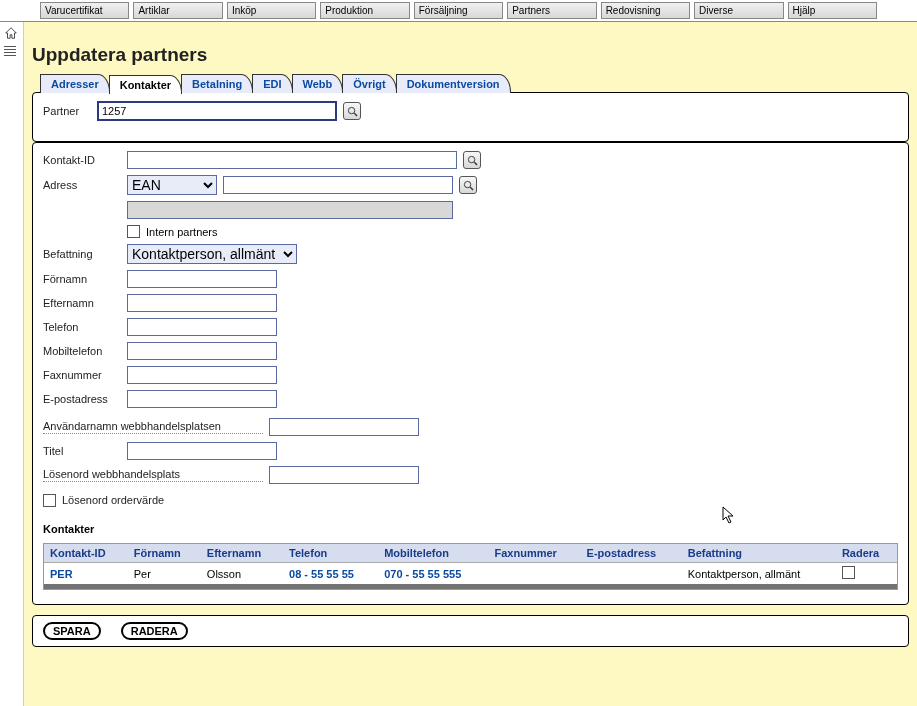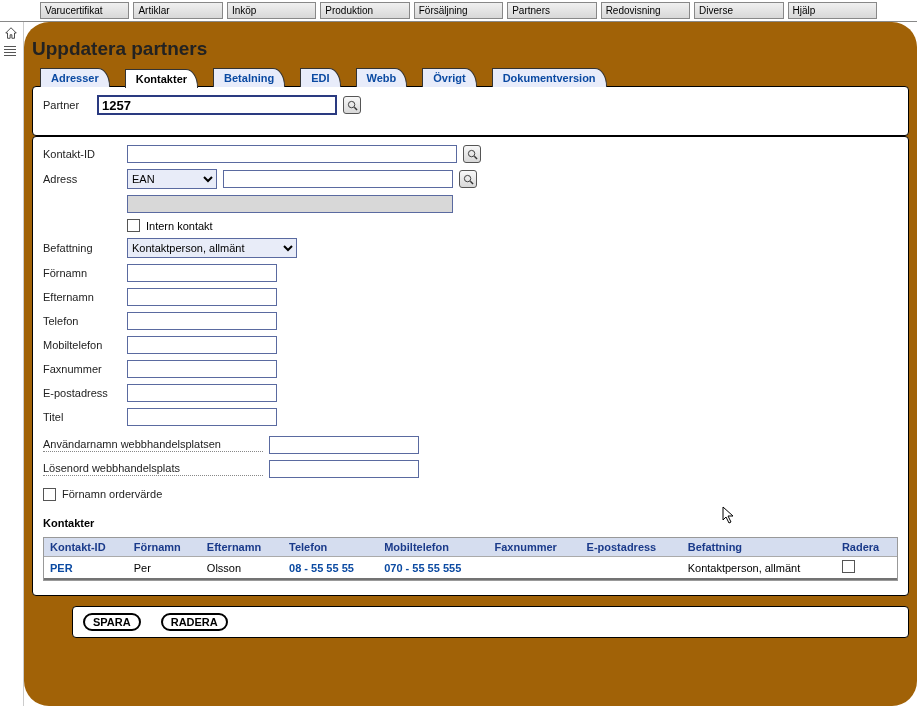--- a/index.html
+++ b/index.html
@@ -5,48 +5,48 @@
 * { box-sizing: border-box; margin: 0; padding: 0; }
 body { font-family: Verdana, Arial, sans-serif; font-size: 11px; background: #fff; width: 917px; height: 706px; overflow: hidden; }
 .top-menu { display: flex; gap: 4px; padding: 2px 40px; border-bottom: 1px solid #888; background: #fff; }
 .top-menu-item { flex: 1; padding: 2px 4px; background: linear-gradient(#f0f0f0, #d8d8d8); border: 1px solid #888; cursor: pointer; font-size: 10px; }
 .app-body { display: flex; height: calc(706px - 22px); }
 .left-rail { width: 24px; background: #fff; border-right: 1px solid #ccc; padding-top: 4px; display: flex; flex-direction: column; align-items: center; gap: 4px; }
 .left-rail-icon { width: 16px; height: 16px; cursor: pointer; }
 .home-icon svg { width: 14px; height: 14px; }
 .lines-icon { display: flex; flex-direction: column; gap: 2px; }
 .lines-icon div { width: 12px; height: 1px; background: #555; }
-.main { flex: 1; background: #a16207; padding: 16px 8px 8px 8px; overflow: auto; border-radius: 25px; }
+.main { flex: 1; background: #fef9c3; padding: 22px 8px 8px 8px; overflow: auto; }
 .page-title { font-size: 19px; font-weight: bold; color: #222; margin-bottom: 8px; font-family: Verdana, sans-serif; }
-.tabs { display: flex; align-items: flex-end; margin-bottom: -1px; position: relative; z-index: 2; padding-left: 8px; gap: 16px; }
+.tabs { display: flex; align-items: flex-end; margin-bottom: -1px; position: relative; z-index: 2; padding-left: 8px; }
 .tab { padding: 3px 10px; border: 1px solid #333; border-bottom: none; border-top-right-radius: 12px 18px; background: #fff; color: #0b4aa2; font-weight: bold; font-size: 11px; cursor: pointer; margin-right: -1px; }
 .tab.inactive { background: #e8ecfa; }
 .tab.active { background: #fff; color: #000; position: relative; top: 1px; }
 .panel { background: #fff; border: 1px solid #000; border-radius: 4px; padding: 8px 10px 14px 10px; }
 .partner-panel { }
 .row { display: flex; align-items: center; gap: 6px; margin-bottom: 6px; }
 .lbl { width: 78px; font-size: 11px; color: #222; }
 .lbl-wide { width: 220px; font-size: 11px; color: #222; border-bottom: 1px dotted #888; display: inline-block; padding-bottom: 1px; }
-input[type="text"] { border: 1px solid #5a6aa0; height: 18px; padding: 1px 3px; font-size: 13px; background: #fff; font-weight: bold; }
+input[type="text"] { border: 1px solid #5a6aa0; height: 18px; padding: 1px 3px; font-size: 11px; background: #fff; }
 input[type="text"].partner-input { border: 2px solid #2a3a80; width: 240px; height: 20px; }
-select { border: 1px solid #5a6aa0; height: 20px; font-size: 11px; background: #e8ecf8; }
+select { border: 1px solid #5a6aa0; height: 20px; font-size: 14px; background: #e8ecf8; }
 .search-btn { width: 18px; height: 18px; border: 1px solid #555; border-radius: 3px; background: linear-gradient(#f8f8f8, #d8d8d8); cursor: pointer; display: inline-flex; align-items: center; justify-content: center; }
 .search-btn svg { width: 11px; height: 11px; }
 .input-sm { width: 150px; }
 .input-md { width: 230px; }
 .input-lg { width: 330px; }
 .gray-input { background: #d8d8d8 !important; }
 .checkbox-box { width: 13px; height: 13px; border: 1px solid #555; background: #fff; display: inline-block; }
 .section-title { font-weight: bold; margin: 16px 0 8px 0; font-size: 11px; }
 .table-wrap { border: 1px solid #999; }
 table { width: 100%; border-collapse: collapse; }
 th { background: #d5ddef; text-align: left; padding: 3px 6px; font-size: 11px; color: #1a3a8a; font-weight: bold; border-bottom: 1px solid #aaa; }
-td { padding: 3px 6px; font-size: 11px; border-bottom: 2px solid #737373; }
+td { padding: 3px 6px; font-size: 11px; border-bottom: 5px solid #737373; }
 td.link { color: #0b4aa2; font-weight: bold; }
-.footer-panel { margin-top: 10px; background: #fff; border: 1px solid #000; border-radius: 4px; padding: 6px 10px; display: flex; gap: 20px; margin-left: 40px; }
+.footer-panel { margin-top: 10px; background: #fff; border: 1px solid #000; border-radius: 4px; padding: 6px 10px; display: flex; gap: 20px; }
 .footer-btn { font-weight: bold; font-size: 11px; border: 2px solid #000; border-radius: 10px; padding: 1px 8px; background: #fff; cursor: pointer; }
 .cursor-img { position: absolute; left: 722px; top: 506px; pointer-events: none; }
 </style>
 </head>
 <body>
 
 <div class="top-menu">
   <div class="top-menu-item">Varucertifikat</div>
   <div class="top-menu-item">Artiklar</div>
   <div class="top-menu-item">Inköp</div>
@@ -123,21 +123,21 @@
             </svg>
         </span>
       </div>
       <div class="row">
         <span class="lbl"></span>
         <input type="text" class="input-lg gray-input" style="width: 326px;" readonly="" value="">
       </div>
       <div class="row">
         <span class="lbl"></span>
         <span class="checkbox-box"></span>
-        <span>Intern kontakt</span>
+        <span>Intern partners</span>
       </div>
       <div class="row">
         <span class="lbl">Befattning</span>
         <select style="width:170px">
           <option>Kontaktperson, allmänt</option>
         </select>
       </div>
       <div class="row">
         <span class="lbl">Förnamn</span>
         <input type="text" class="input-sm" value="" style="">
@@ -155,35 +155,35 @@
         <input type="text" class="input-sm" value="" style="">
       </div>
       <div class="row">
         <span class="lbl">Faxnummer</span>
         <input type="text" class="input-sm" value="" style="">
       </div>
       <div class="row">
         <span class="lbl">E-postadress</span>
         <input type="text" class="input-sm" value="" style="">
       </div>
-      <div class="row">
-        <span class="lbl">Titel</span>
-        <input type="text" class="input-sm" value="" style="">
-      </div>
       <div class="row" style="margin-top:10px">
         <span class="lbl-wide">Användarnamn webbhandelsplatsen</span>
         <input type="text" class="input-sm" value="" style="">
       </div>
       <div class="row">
+        <span class="lbl">Titel</span>
+        <input type="text" class="input-sm" value="" style="">
+      </div>
+      <div class="row">
         <span class="lbl-wide">Lösenord webbhandelsplats</span>
         <input type="text" class="input-sm" value="" style="">
       </div>
       <div class="row" style="margin-top:10px">
         <span class="checkbox-box"></span>
-        <span class="lbl-wide" style="width:auto;border:none">Förnamn ordervärde</span>
+        <span class="lbl-wide" style="width:auto;border:none">Lösenord ordervärde</span>
       </div>
 
       <div class="section-title">Kontakter</div>
       <div class="table-wrap">
         <table>
           <thead>
             <tr>
               <th>Kontakt-ID</th>
               <th>Förnamn</th>
               <th>Efternamn</th>

